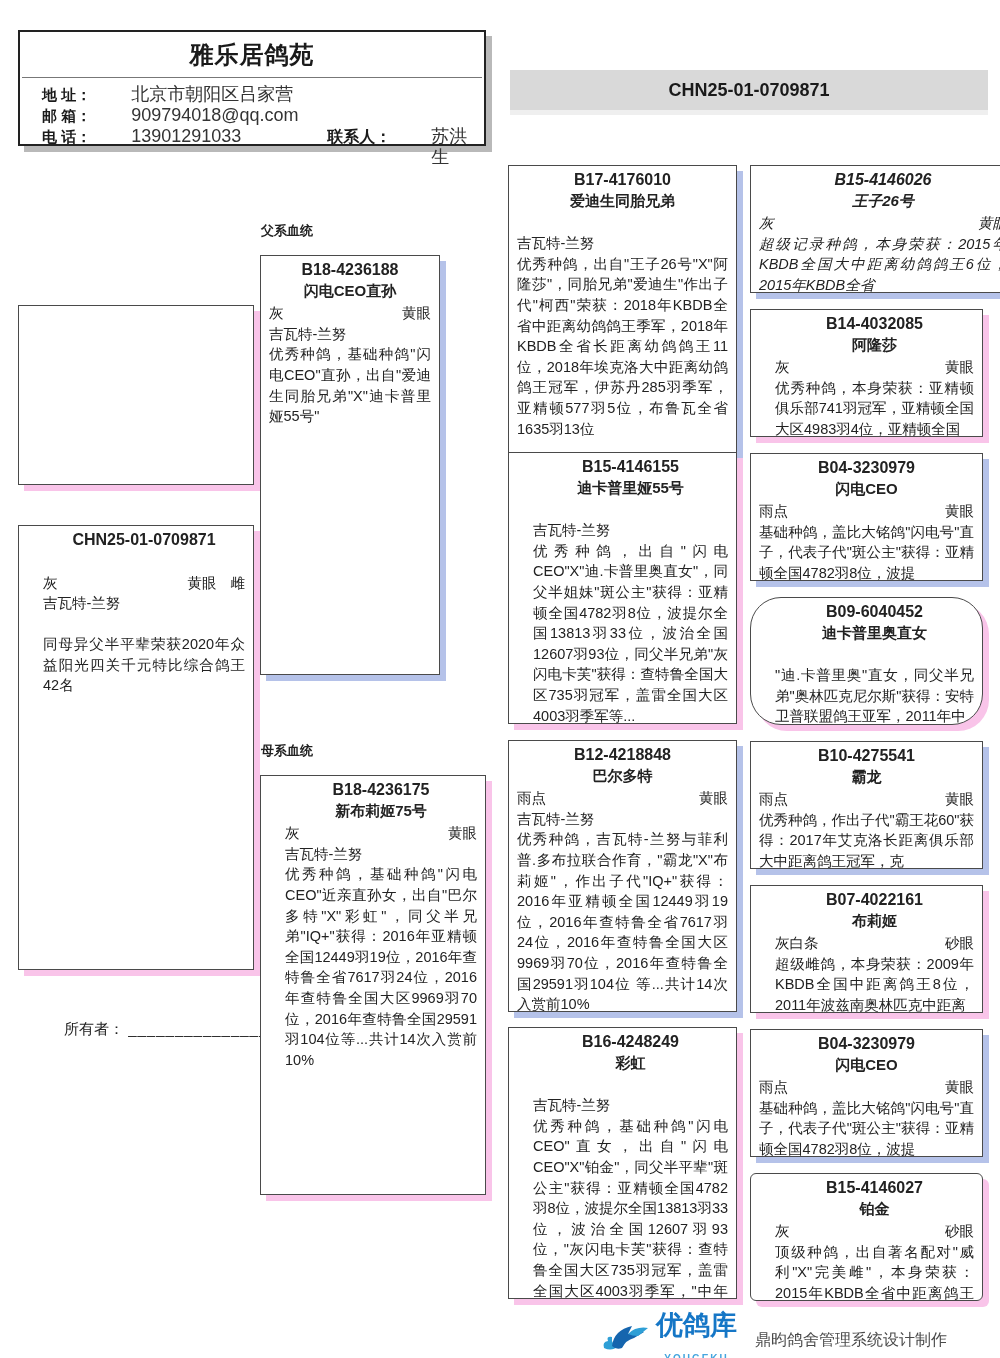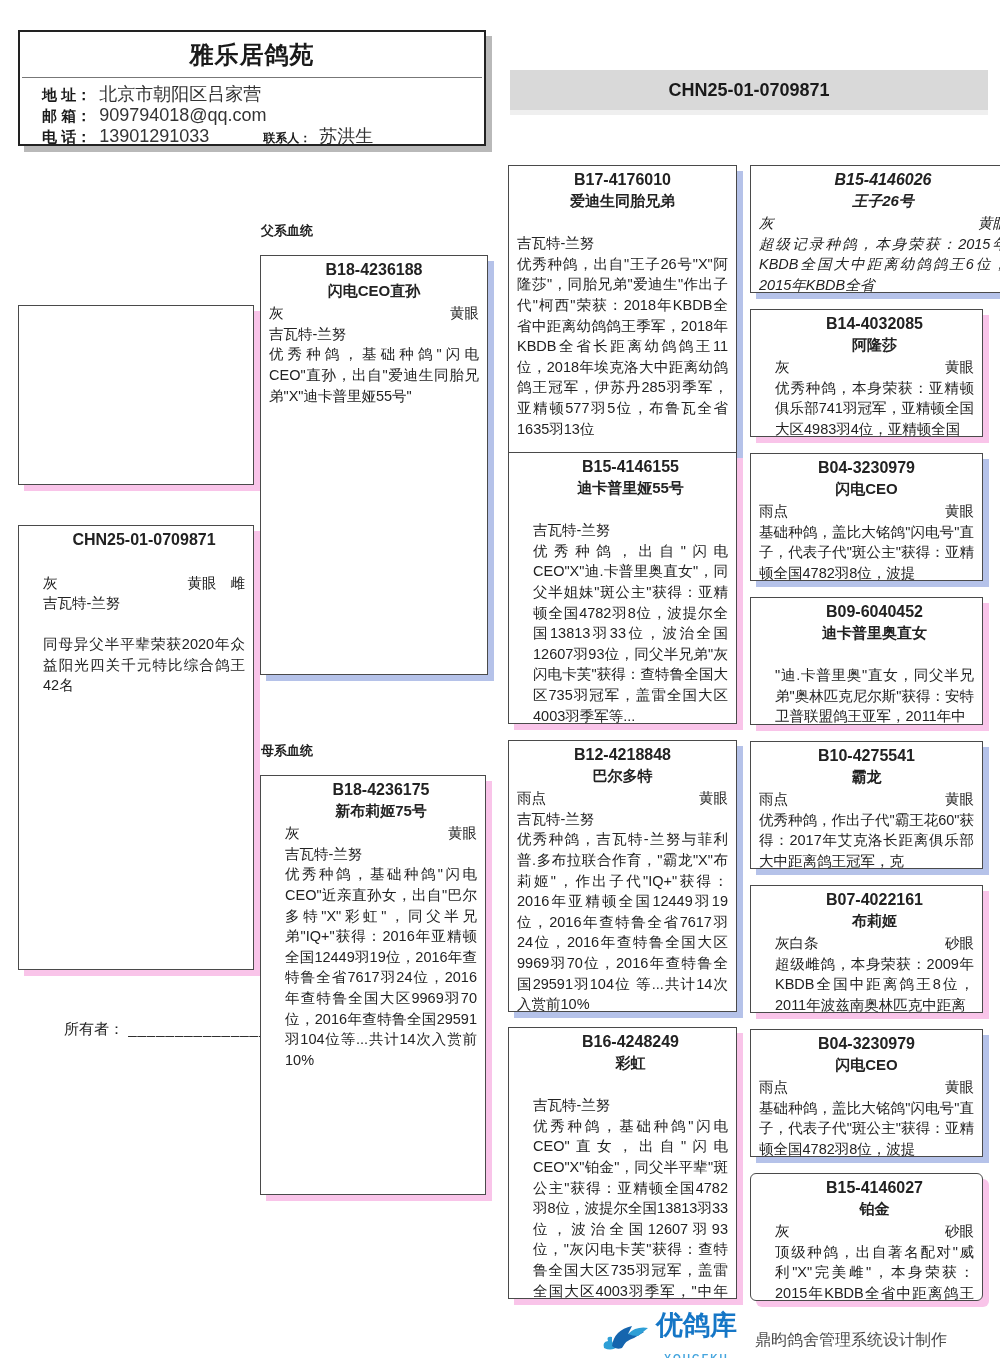--- a/index.html
+++ b/index.html
@@ -11,24 +11,24 @@
   }
   
   .header-card {
     position:absolute; left:18px; top:30px; width:468px; height:116px;
     background:#fff; border:2px solid #222; box-shadow:6px 6px 0 #b9b9b9;
     box-sizing:border-box;
   }
   .loft-name { font-size:24px; font-weight:bold; text-align:center; padding:7px 0 6px; letter-spacing:1px; }
   .header-divider { border-top:1px solid #777; margin:0 2px; }
   .info-rows { padding:6px 10px 0 22px; }
-  .info-row { display:flex; align-items:baseline; line-height:21px; }
+  .info-row { display:flex; align-items:baseline; line-height:21px;gap:32px; }
   .info-lab { font-weight:bold; font-size:15px; white-space:pre; }
   .info-val { font-size:18px; color:#333; margin-left:8px; }
-  .info-lab2 { font-weight:bold; font-size:12px; margin-left:54px; white-space:pre; }
+  .info-lab2 { font-weight:bold; font-size:16px; margin-left:54px; white-space:pre; }
   
   .ring-banner {
     position:absolute; left:510px; top:70px; width:478px; height:40px;
     background:#d9d9d9; box-shadow:0 5px 0 #efefef;
     font-size:18px; font-weight:bold; text-align:center; line-height:40px;
   }
   
   .pbox {
     position:absolute; background:#fff; border:1px solid #4a4a4a;
     box-sizing:border-box; padding:4px 8px 4px 8px; overflow:hidden;
@@ -96,21 +96,21 @@
   </div>
 
   <div class="owner-line">
     <span>所有者：</span>
     <span class="owner-blank">_______________</span>
   </div>
 
   <div class="branch-label" style="left:261px;top:222px;">父系血统</div>
   <div class="branch-label" style="left:261px;top:742px;">母系血统</div>
 
-  <div class="pbox blue" style="left:260px;top:255px;width:228px;height:420px;">
+  <div class="pbox blue" style="left:260px;top:255px;width:180px;height:420px;">
     <div class="pb-ring">B18-4236188</div>
     <div class="pb-name">闪电CEO直孙</div>
     <div class="pb-meta">
       <span>灰</span>
       <span>黄眼</span>
     </div>
     <div>吉瓦特-兰努</div>
     <div class="pb-desc">优秀种鸽，基础种鸽"闪电CEO"直孙，出自"爱迪生同胎兄弟"X"迪卡普里娅55号"</div>
   </div>
 
@@ -192,21 +192,21 @@
   <div class="pbox blue" style="left:750px;top:453px;width:233px;height:128px;">
     <div class="pb-ring">B04-3230979</div>
     <div class="pb-name">闪电CEO</div>
     <div class="pb-meta">
       <span>雨点</span>
       <span>黄眼</span>
     </div>
     <div class="pb-desc">基础种鸽，盖比大铭鸽"闪电号"直子，代表子代"斑公主"获得：亚精顿全国4782羽8位，波提</div>
   </div>
 
-  <div class="pbox pink" style="left:750px;top:597px;width:233px;height:128px;">
+  <div class="pbox pink" style="left:750px;top:597px;width:233px;height:128px;border-radius:31px;">
     <div class="pb-ring">B09-6040452</div>
     <div class="pb-name">迪卡普里奥直女</div>
     <div class="pb-meta">
       <span></span>
       <span></span>
     </div>
     <div class="pb-desc">"迪.卡普里奥"直女，同父半兄弟"奥林匹克尼尔斯"获得：安特卫普联盟鸽王亚军，2011年中</div>
   </div>
 
   <div class="pbox blue" style="left:750px;top:741px;width:233px;height:128px;">

